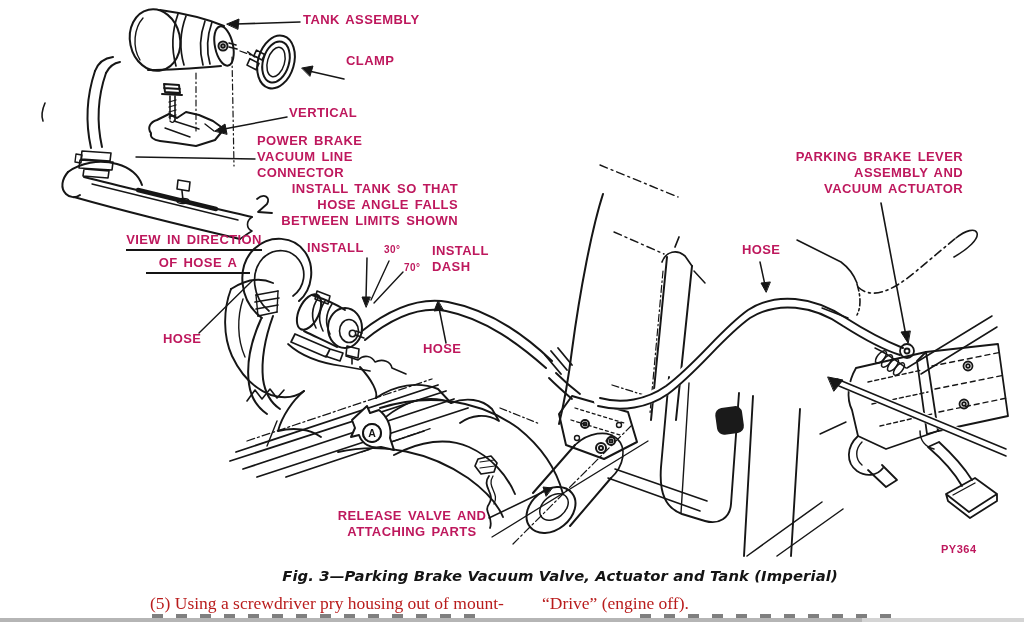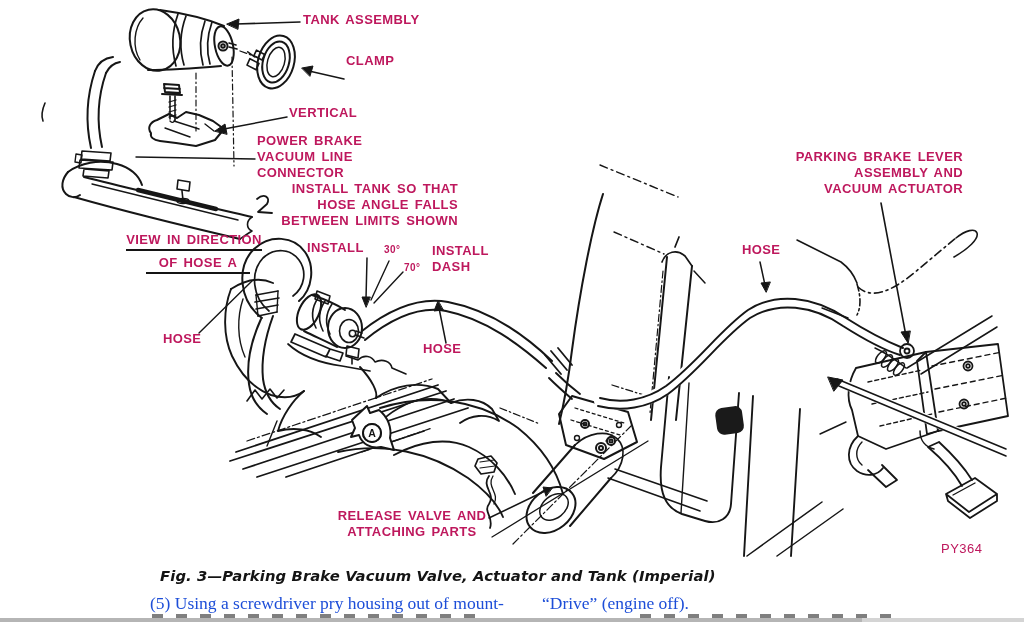--- a/index.html
+++ b/index.html
@@ -5,26 +5,26 @@
   html,body{margin:0;padding:0;background:#ffffff;}
   .page{position:relative;width:1024px;height:622px;background:#fff;overflow:hidden;
         font-family:"Liberation Sans",sans-serif;color:#141414;}
   svg.art{position:absolute;left:0;top:0;}
   .lbl{position:absolute;font-size:13px;font-weight:700;letter-spacing:.4px;word-spacing:2px;
        color:#be185d;white-space:pre-line;line-height:16px;}
   .ctr{text-align:right;}
   .rt{text-align:center;}
   .u{border-bottom:2.2px solid #141414;padding-bottom:1px;text-align:center;}
   .deg{font-size:10px;}
-  .code{font-size:13px;font-weight:400;letter-spacing:.5px;}
-  .caption{position:absolute;left:160px;top:567px;width:800px;text-align:left;
+  .code{font-size:11px;font-weight:700;letter-spacing:.5px;}
+  .caption{position:absolute;left:160px;top:567px;width:800px;text-align:center;
            font-family:"DejaVu Sans",sans-serif;font-style:italic;font-weight:bold;
            font-size:14.8px;letter-spacing:.1px;}
   .bodytxt{position:absolute;top:593px;font-family:"Liberation Serif",serif;
-           font-size:17.5px;color:#1d4ed8;}
+           font-size:17.5px;color:#b91c1c;}
   .circleA{position:absolute;left:362px;top:423px;width:16px;height:16px;border:2px solid #141414;
            border-radius:50%;background:#fff;font-size:10.5px;font-weight:700;text-align:center;
            line-height:16px;letter-spacing:0;}
   .cutmarks{position:absolute;top:614px;height:4px;opacity:.6;
             background:repeating-linear-gradient(90deg,#2a2a2a 0 11px,transparent 11px 24px);}
   .graybar{position:absolute;top:618px;height:4px;background:#b5b5b5;}
   .graybar.light{background:#d4d4d4;}
 </style>
 </head>
 <body>

